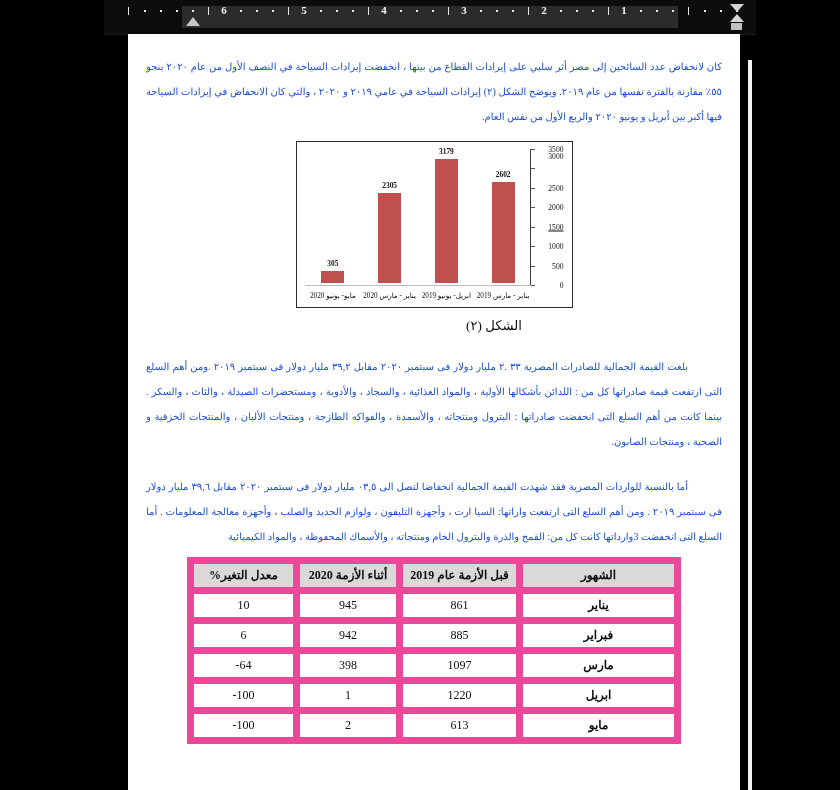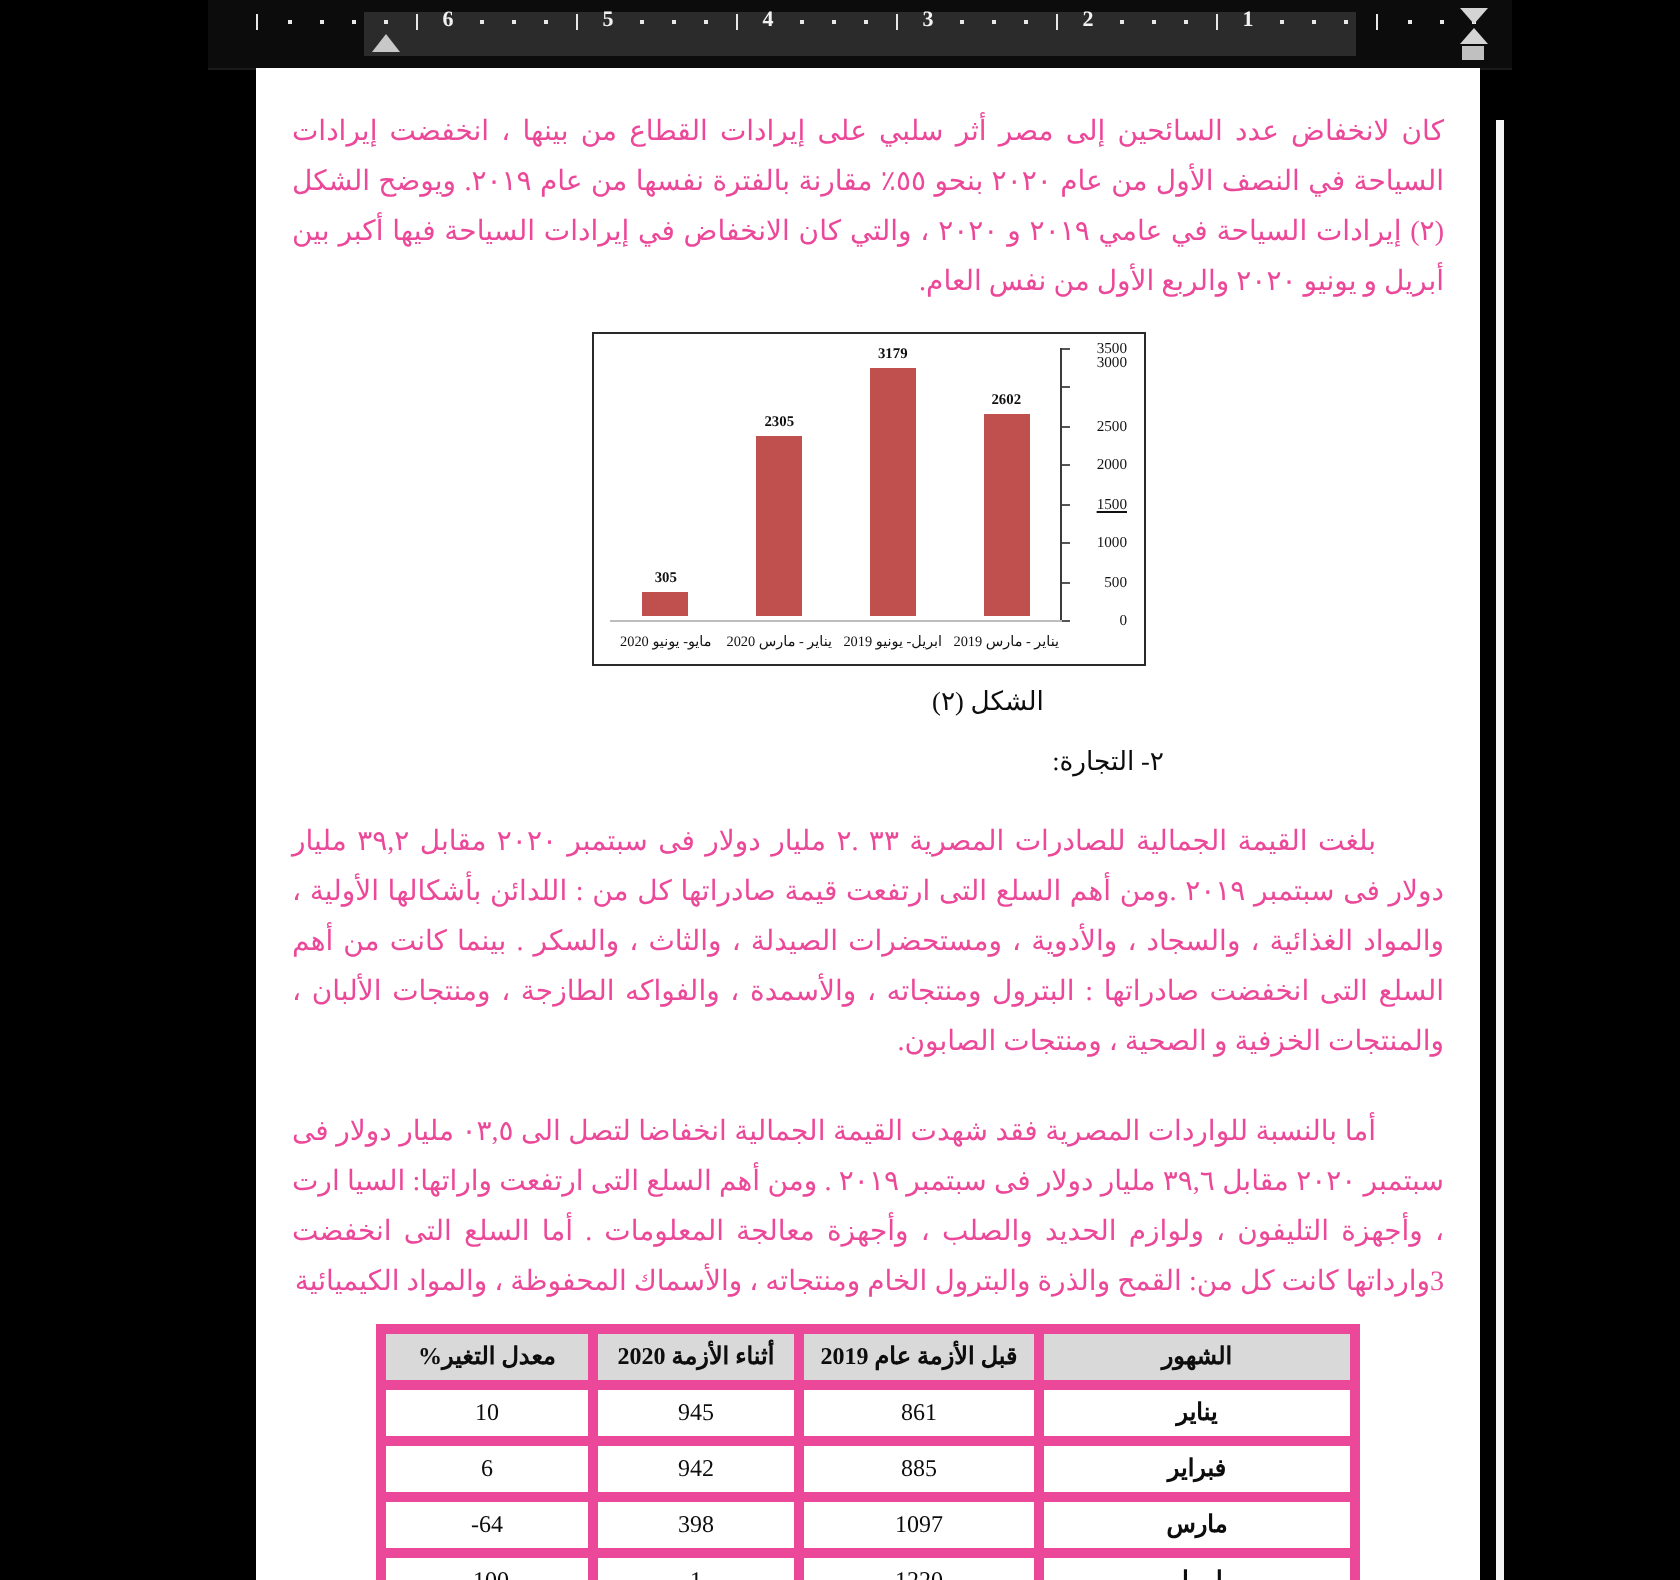--- a/index.html
+++ b/index.html
@@ -92,23 +92,23 @@
   #scroll-track {
     position: absolute;
     left: 748px;
     top: 60px;
     width: 4px;
     height: 730px;
     background: #f4f4f4;
   }
 
   .para {
-    font-size: 14px;
+    font-size: 10px;
     line-height: 25px;
-    color: #ec4899;
+    color: #1d4ed8;
     text-align: justify;
     margin: 0 0 0 0;
     letter-spacing: 0;
     font-family: "Liberation Serif", "DejaVu Serif", serif;
   }
   .para.indent { text-indent: 34px; margin-top: 20px; }
 
   
   #figure-wrap {
     margin: 12px 0 0 0;
@@ -202,21 +202,21 @@
 
   
   #data-table {
     border-collapse: collapse;
     margin: 8px auto 0 auto;
     width: 455px;
     direction: rtl;
     table-layout: fixed;
   }
   #data-table th, #data-table td {
-    border: 5px solid #ec4899;
+    border: 7px solid #ec4899;
     font-size: 12px;
     padding: 3px 4px;
     text-align: center;
     color: #0d0d0d;
     font-family: "Liberation Serif", "DejaVu Serif", serif;
     height: 17px;
   }
   #data-table thead th {
     background: #d9d9d9;
     font-weight: 700;
@@ -322,21 +322,20 @@
         <div class="ytick-mark" style="right: 37px; top: 45.8571px;"></div>
         <div class="ytick-label" style="right: 8px; top: 14px;">3000</div>
         <div class="ytick-mark" style="right: 37px; top: 26.4286px;"></div>
         <div class="ytick-label" style="right: 8px; top: 7px;">3500</div>
         <div class="ytick-mark" style="right: 37px; top: 7px;"></div>
       </div>
   </div>
 
   <div class="caption">الشكل (٢)</div>
 
-  <div class="section-head">٢- التجارة:</div>
 
   <p class="para indent">بلغت القيمة الجمالية للصادرات المصرية ٣٣ .٢ مليار دولار فى سبتمبر ٢٠٢٠ مقابل ٣٩,٢ مليار دولار فى سبتمبر ٢٠١٩ .ومن أهم السلع التى ارتفعت قيمة صادراتها كل من : اللدائن بأشكالها اﻷولية ، والمواد الغذائية ، والسجاد ، واﻷدوية ، ومستحضرات الصيدلة ، والثاث ، والسكر . بينما كانت من أهم السلع التى انخفضت صادراتها : البترول ومنتجاته ، واﻷسمدة ، والفواكه الطازجة ، ومنتجات اﻷلبان ، والمنتجات الخزفية و الصحية ، ومنتجات الصابون.</p>
 
   <p class="para indent">أما بالنسبة للواردات المصرية فقد شهدت القيمة الجمالية انخفاضا لتصل الى ٠٣,٥ مليار دولار فى سبتمبر ٢٠٢٠ مقابل ٣٩,٦ مليار دولار فى سبتمبر ٢٠١٩ . ومن أهم السلع التى ارتفعت واراتها: السيا ارت ، وأجهزة التليفون ، ولوازم الحديد والصلب ، وأجهزة معالجة المعلومات . أما السلع التى انخفضت 3وارداتها كانت كل من: القمح والذرة والبترول الخام ومنتجاته ، واﻷسماك المحفوظة ، والمواد الكيميائية</p>
 
 
   <table id="data-table">
     <colgroup>
       <col class="c-month">
         <col class="c-before">

